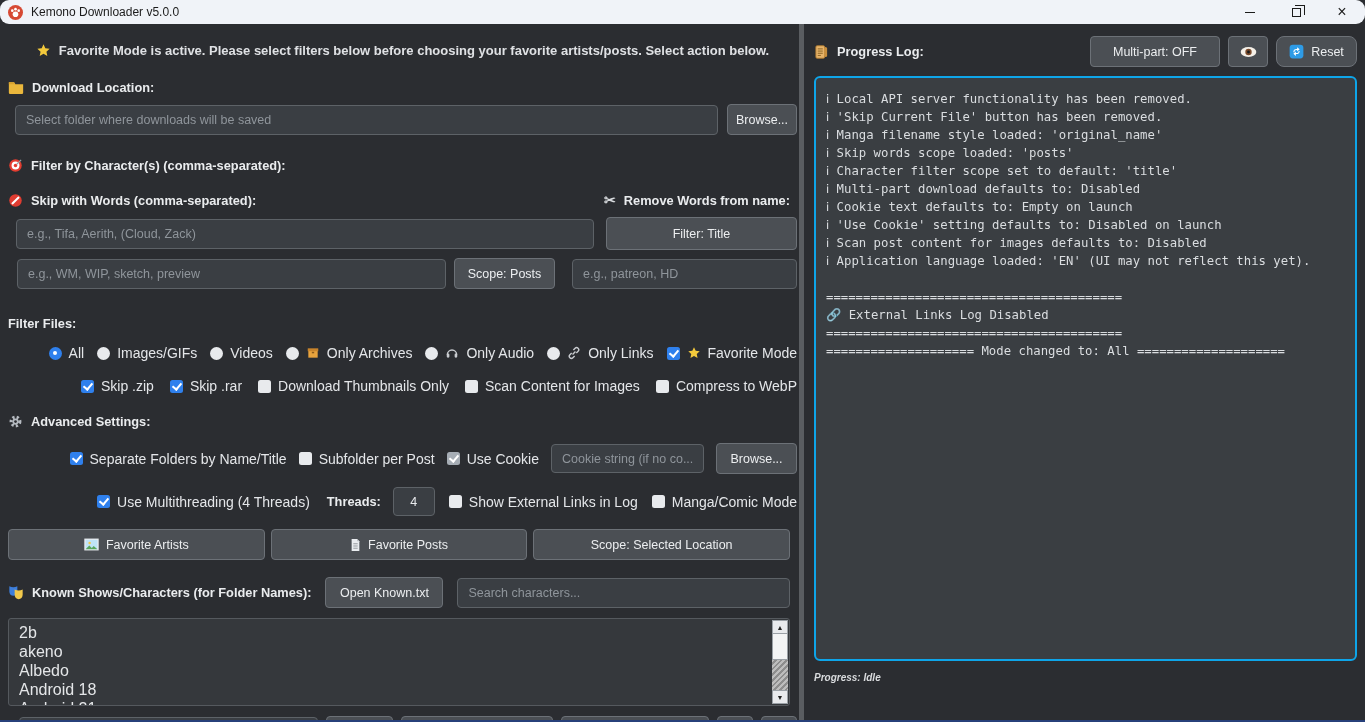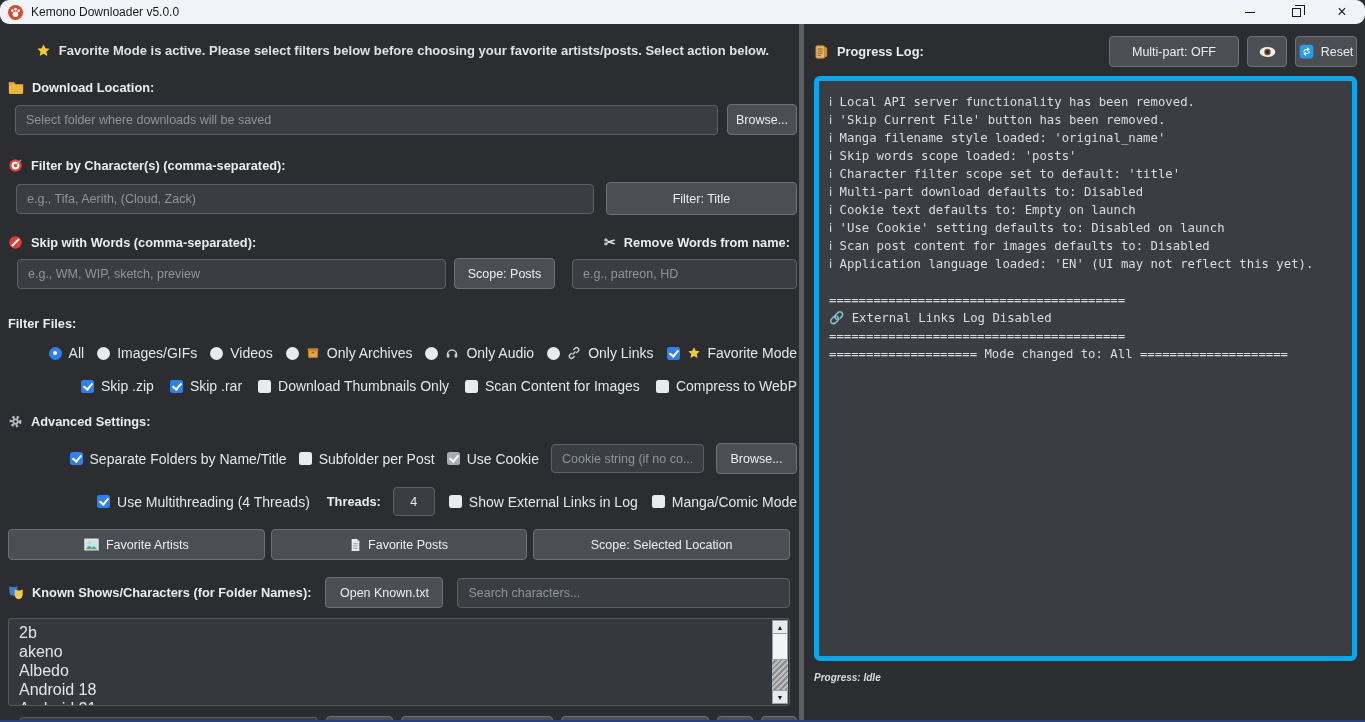--- a/index.html
+++ b/index.html
@@ -57,21 +57,21 @@
   .list-item{padding-left:10px;line-height:19px;font-size:16px;color:#e4e6e8;}
   .vscroll{position:absolute;top:1px;right:1px;bottom:1px;width:16px;display:flex;flex-direction:column;
            background:repeating-linear-gradient(135deg,#bdbdbd 0 2px,#8d8d8d 2px 4px);}
   .sbtn{height:14px;background:#e8eaed;color:#222;display:flex;align-items:center;justify-content:center;
         font-size:7px;flex:none;border:1px solid #9aa0a6;}
   .sthumb{height:26px;background:#f3f4f5;flex:none;border:1px solid #9aa0a6;border-top:none;}
   .strack{flex:1;}
 
   
   .rhead{display:flex;align-items:center;gap:8px;margin-top:12px;}
-  .logbox{margin-top:9px;height:585px;background:#3a3e42;border:5px solid #0ea5e9;border-radius:6px;
+  .logbox{margin-top:9px;height:585px;background:#3a3e42;border:2px solid #0ea5e9;border-radius:6px;
           padding:12px 10px;overflow:hidden;}
   .log-line{min-height:18px;line-height:18px;font-family:"DejaVu Sans Mono",monospace;
             font-size:12.3px;color:#dadde0;white-space:pre-wrap;}
   .progress{margin-top:11px;font-weight:bold;font-style:italic;font-size:10px;color:#d9dbdd;}
 </style>
 </head>
 <body>
 
 <div class="tbar">
   <span class="ico">
@@ -128,39 +128,39 @@
     <span class="ico">
       <svg width="15" height="15" viewBox="0 0 24 24">
             <circle cx="12" cy="12" r="10" fill="#e43d30"></circle>
             <circle cx="12" cy="12" r="6.3" fill="#fff"></circle>
             <circle cx="12" cy="12" r="2.8" fill="#e43d30"></circle>
             <path d="M14 10l7-7" stroke="#9aa0a6" stroke-width="2"></path>
           </svg>
     </span>
     <span>Filter by Character(s) (comma-separated):</span>
   </div>
-  <div class="row" style="margin-top:9px;">
-    <input style="width: 578px;" placeholder="e.g., Tifa, Aerith, (Cloud, Zack)">
-    <button class="btn" style="width:191px;margin-left:12px;height:33px;">Filter: Title</button>
-  </div>
-
   <div class="row" style="margin-top:19px;justify-content:space-between;width:782px;">
     <div class="sec">
       <span class="ico">
         <svg width="15" height="15" viewBox="0 0 24 24">
               <circle cx="12" cy="12" r="10" fill="#e03c31"></circle>
               <rect x="4" y="10.4" width="16" height="3.2" fill="#fff" transform="rotate(-45 12 12)"></rect>
             </svg>
       </span>
       <span>Skip with Words (comma-separated):</span>
     </div>
     <div class="sec">
       <span class="ico" style="color:#d9dcdf;font-size:14px;">✂</span>
       <span>Remove Words from name:</span>
     </div>
+  </div>
+
+  <div class="row" style="margin-top:9px;">
+    <input style="width: 578px;" placeholder="e.g., Tifa, Aerith, (Cloud, Zack)">
+    <button class="btn" style="width:191px;margin-left:12px;height:33px;">Filter: Title</button>
   </div>
   <div class="row" style="margin-top:8px;">
     <input style="width: 429px;" placeholder="e.g., WM, WIP, sketch, preview">
     <button class="btn" style="width:101px;margin-left:8px;">Scope: Posts</button>
     <input style="width: 225px; margin-left: 17px;" placeholder="e.g., patreon, HD">
   </div>
 
   <div class="sec" style="margin-top:27px;">
     <span>Filter Files:</span>
   </div>
@@ -400,21 +400,21 @@
       <button class="btn" style="width:130px;">Multi-part: OFF</button>
       <button class="btn" style="width:40px;padding:0;">
         <span class="ico">
           <svg width="17" height="12" viewBox="0 0 24 16">
                 <ellipse cx="12" cy="8" rx="11" ry="7" fill="#f5f0e8"></ellipse>
                 <circle cx="12" cy="8" r="4.5" fill="#7a4a2b"></circle>
                 <circle cx="12" cy="8" r="2" fill="#1a1a1a"></circle>
               </svg>
         </span>
       </button>
-      <button class="btn" style="width:62px;">
+      <button class="btn" style="width:81px;border-radius:8px;">
         <span class="ico">
           <svg width="15" height="15" viewBox="0 0 24 24">
                 <rect x="1" y="1" width="22" height="22" rx="5" fill="#2e9be6"></rect>
                 <path d="M7 13a5 5 0 0 1 5-5h1V5l4 3.5L13 12V9.5h-1A3.5 3.5 0 0 0 8.5 13z" fill="#fff"></path>
                 <path d="M17 11a5 5 0 0 1-5 5h-1v3l-4-3.5L11 12v2.5h1A3.5 3.5 0 0 0 15.5 11z" fill="#fff"></path>
               </svg>
         </span>
         <span>Reset</span>
       </button>
     </div>

